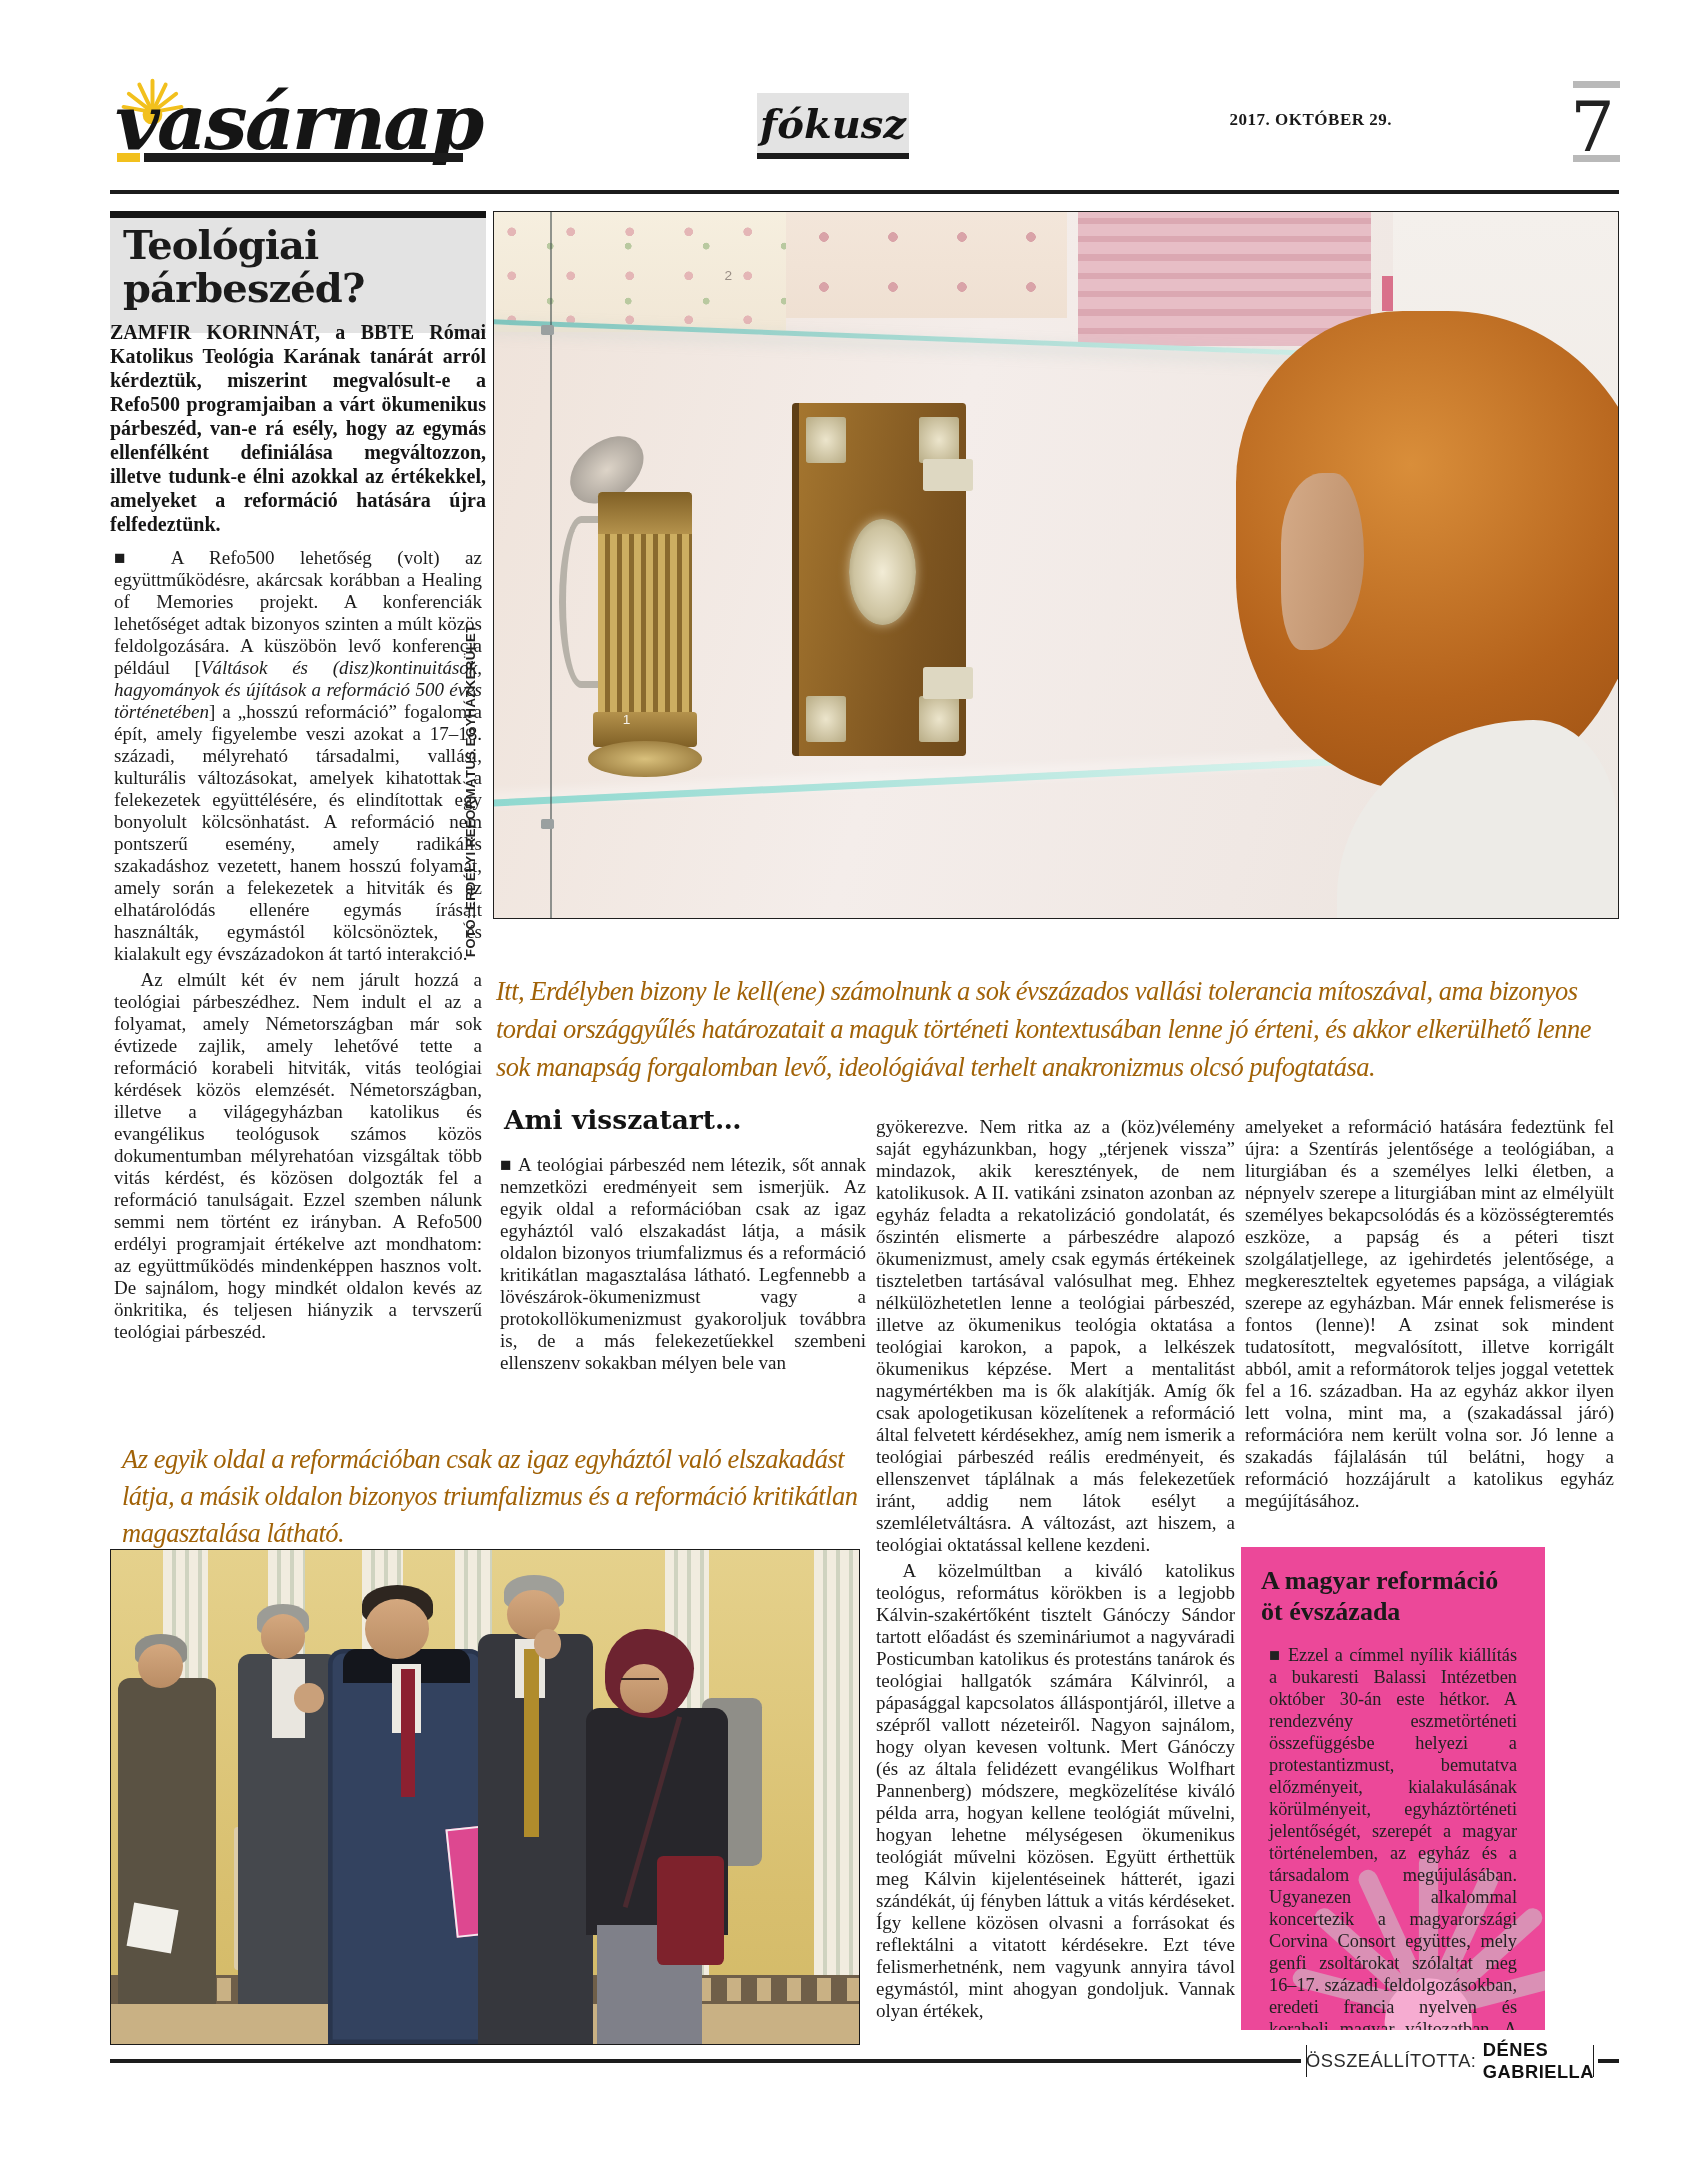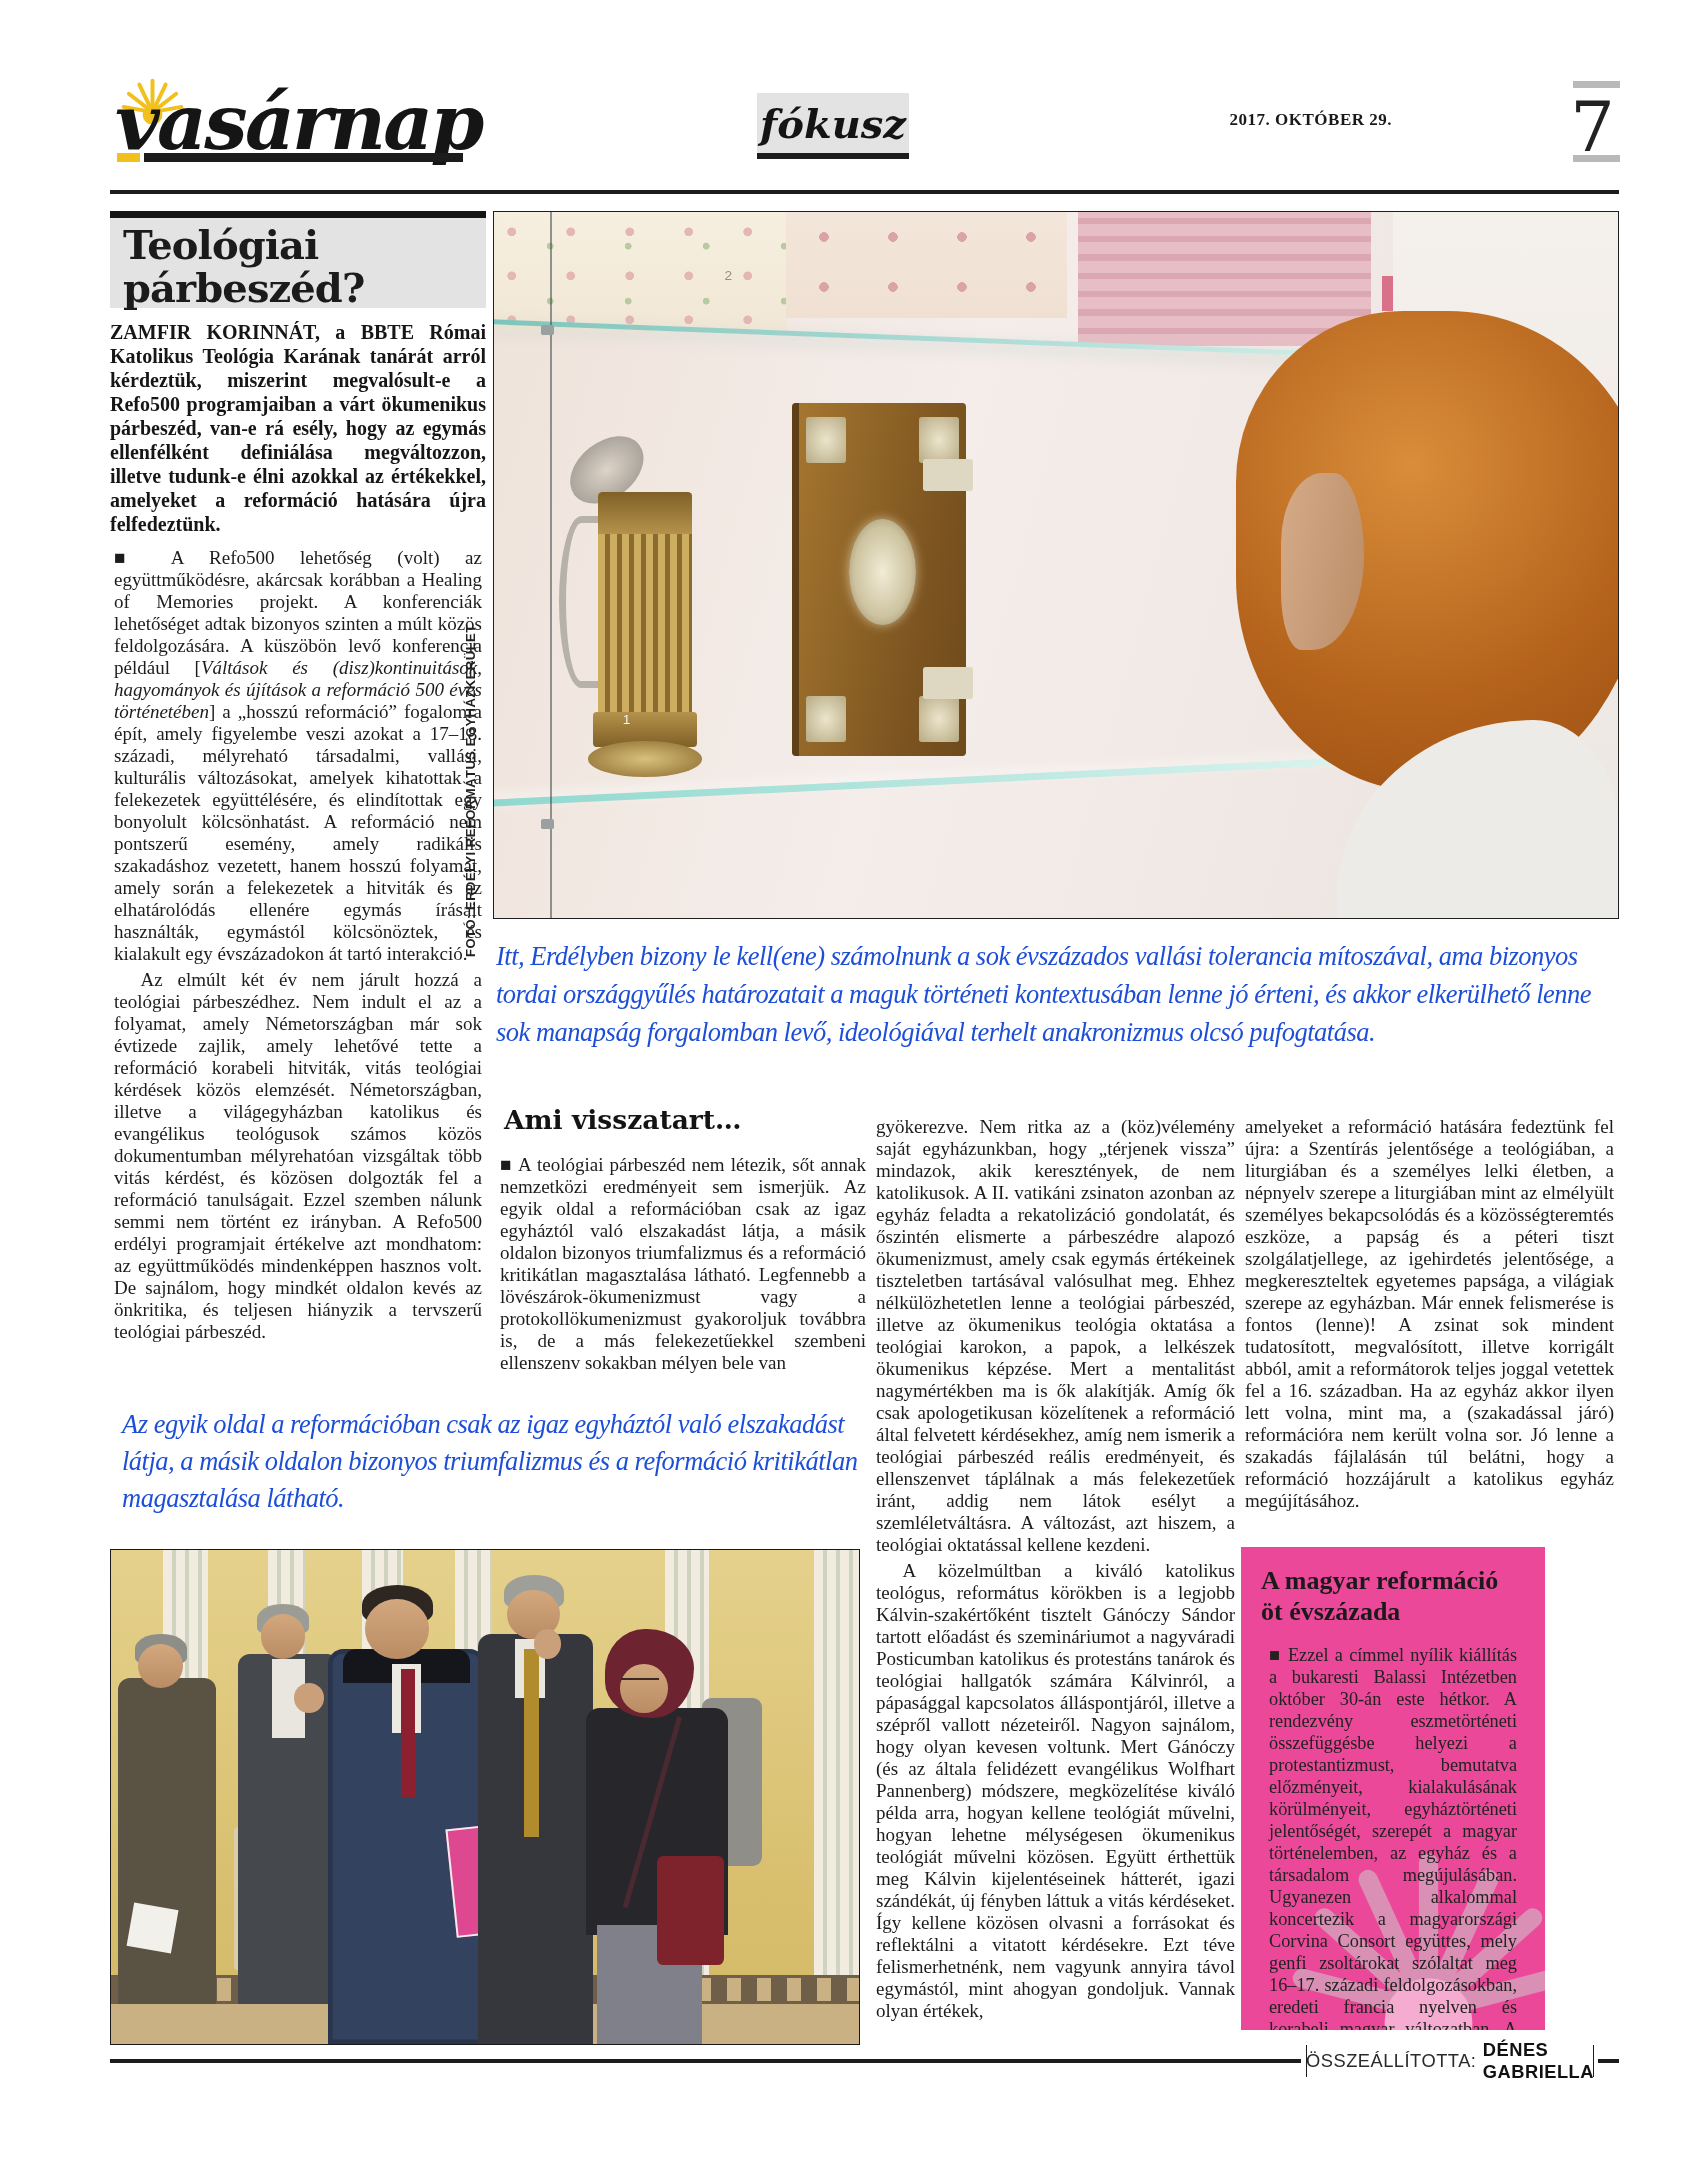--- a/index.html
+++ b/index.html
@@ -19,42 +19,42 @@
   .fokusz-box span{font-family:"DejaVu Serif",serif;font-style:italic;font-weight:bold;
                    font-size:40px;color:#141414;}
   .hdr-date{position:absolute;left:1154px;top:110px;width:238px;text-align:right;
             font-weight:bold;font-size:17px;letter-spacing:0.5px;color:#191919;}
   .pagenum{position:absolute;left:1565px;top:86px;width:55px;text-align:center;
            font-family:"DejaVu Serif",serif;font-size:70px;font-weight:400;color:#222;}
   .pgbar{position:absolute;left:1573px;width:47px;height:7.3px;background:#b9b9b9;}
   .hdr-rule{position:absolute;left:110px;top:190px;width:1509px;height:4.1px;background:#1c1c1c;}
 
   
-  .headline-block{position:absolute;left:110px;top:211px;width:376px;height:97px;background:#e3e3e3;
+  .headline-block{position:absolute;left:110px;top:211px;width:376px;height:122px;background:#e3e3e3;
                   border-top:7.3px solid #141414;box-sizing:border-box;}
   .headline-block h1{margin:4.6px 0 0 13px;font-family:"DejaVu Serif",serif;font-weight:bold;
                      font-size:40px;line-height:43px;letter-spacing:-0.9px;color:#1b1b1b;}
   .lead{position:absolute;left:110px;top:320px;width:376px;font-weight:bold;font-size:20px;
         line-height:24px;text-align:justify;color:#161616;margin:0;}
   .bodycol{position:absolute;font-size:19px;line-height:22px;text-align:justify;color:#1c1c1c;
            hyphens:auto;}
   .bodycol p{margin:4px;}
   .bodycol p + p{text-indent:26.5px;}
   .colA{left:110px;top:543px;width:376px;height:846px;overflow:hidden;}
   .colB{left:496px;top:1150px;width:374px;height:243px;overflow:hidden;}
   .colC{left:872px;top:1112px;width:367px;height:924px;overflow:hidden;}
   .colD{left:1241px;top:1112px;width:377px;height:426px;overflow:hidden;}
   .ital{font-style:italic;}
 
   .photo-credit{position:absolute;left:463px;top:957px;width:348px;transform:rotate(-90deg);
                 transform-origin:0 0;font-family:"Liberation Sans",sans-serif;font-weight:bold;
                 font-size:13px;letter-spacing:0.5px;color:#222;}
 
   .pullquote{position:absolute;font-style:italic;font-size:26.5px;line-height:38px;
-             letter-spacing:-0.5px;color:#1d4ed8;}
+             letter-spacing:-0.5px;color:#a16207;margin-top:35px;}
   .pq1{left:496px;top:937px;width:1119px;}
   .pq2{left:122px;top:1406px;width:745px;line-height:37px;}
   .sec-head{position:absolute;left:496px;top:1096px;margin:8px;font-family:"DejaVu Serif",serif;
             font-weight:bold;font-size:26.5px;color:#141414;}
 
   
   .sidebar{position:absolute;left:1241px;top:1547px;width:304px;height:483px;background:#ec4899;
            box-sizing:border-box;padding:18.3px 20px 0 20px;overflow:hidden;
            font-family:Liberation Serif, serif;}
   .sidebar h3{margin:0 0 16.5px 0;font-size:26px;line-height:31px;font-weight:bold;color:#1a1a1a;}

